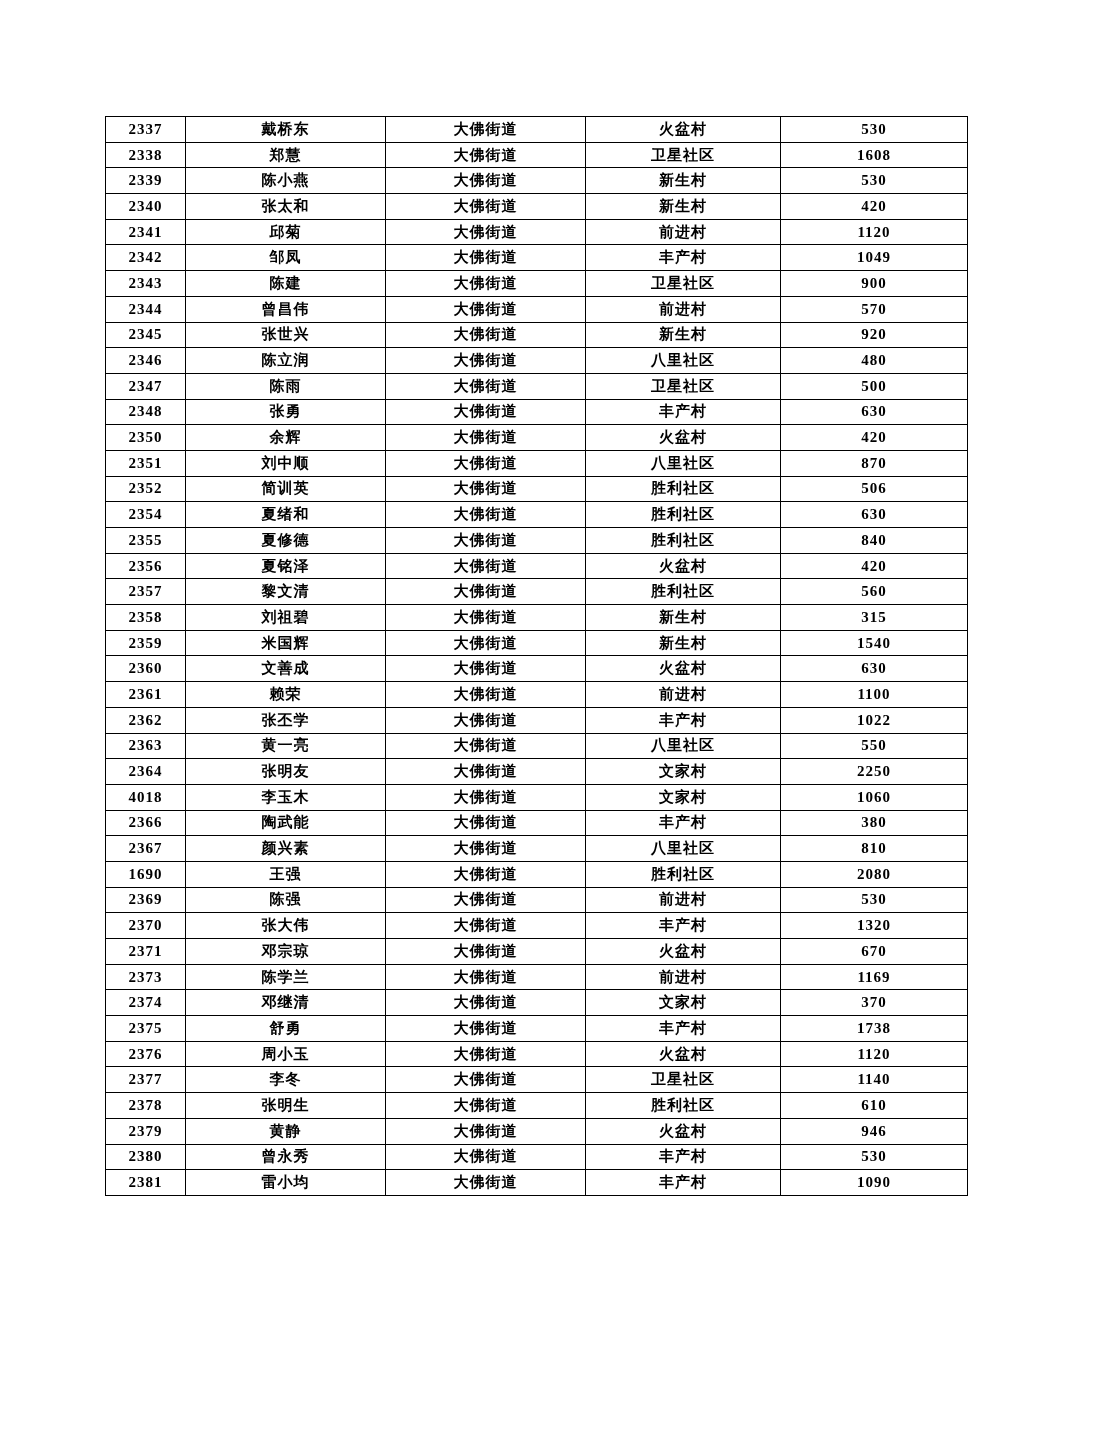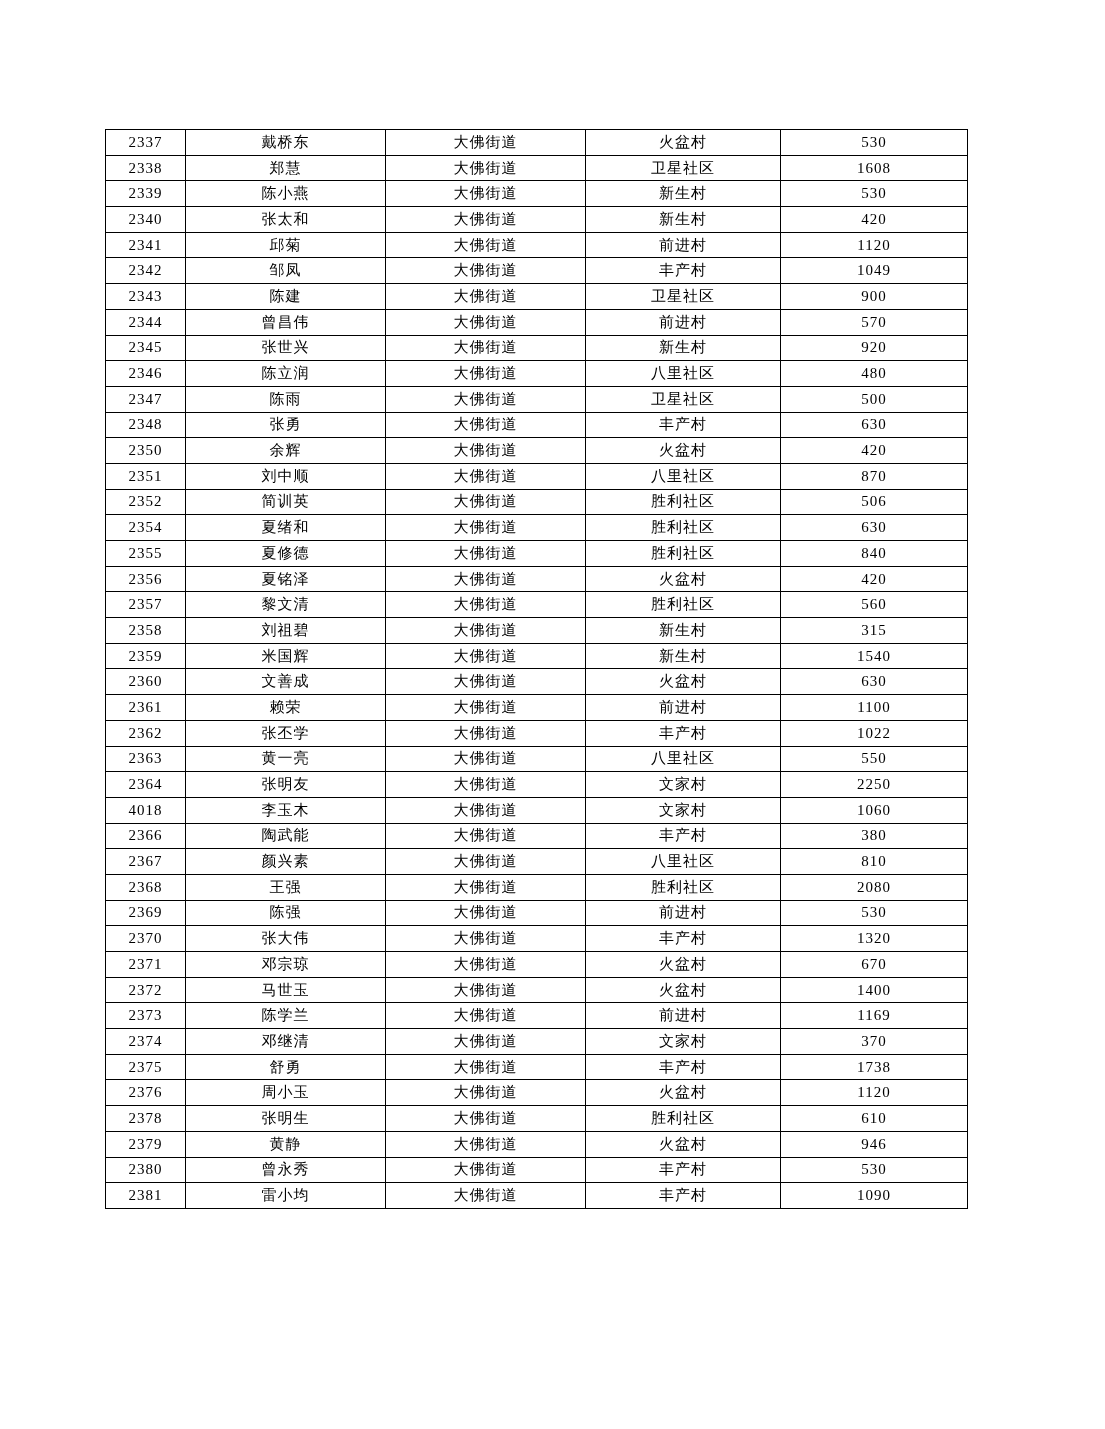--- a/index.html
+++ b/index.html
@@ -12,24 +12,25 @@
     width: 1105px;
     height: 1429px;
     background: #ffffff;
     font-family: "Liberation Serif", "DejaVu Serif", serif;
     color: #000000;
     overflow: hidden;
   }
   table.data-table {
     position: absolute;
     left: 105px;
-    top: 129px;
+    top: 116px;
     width: 862px;
     border-collapse: collapse;
     table-layout: fixed;
+    font-weight: bold;
   }
   table.data-table td {
     border: 1px solid #000000;
     height: 24.7px;
     padding: 0;
     text-align: center;
     vertical-align: middle;
     font-size: 15px;
     line-height: 1;
     letter-spacing: 1px;
@@ -252,21 +253,21 @@
           <td>380</td>
         </tr>
         <tr>
           <td>2367</td>
           <td>颜兴素</td>
           <td>大佛街道</td>
           <td>八里社区</td>
           <td>810</td>
         </tr>
         <tr>
-          <td>2368</td>
+          <td>1690</td>
           <td>王强</td>
           <td>大佛街道</td>
           <td>胜利社区</td>
           <td>2080</td>
         </tr>
         <tr>
           <td>2369</td>
           <td>陈强</td>
           <td>大佛街道</td>
           <td>前进村</td>
@@ -280,27 +281,20 @@
           <td>1320</td>
         </tr>
         <tr>
           <td>2371</td>
           <td>邓宗琼</td>
           <td>大佛街道</td>
           <td>火盆村</td>
           <td>670</td>
         </tr>
         <tr>
-          <td>2372</td>
-          <td>马世玉</td>
-          <td>大佛街道</td>
-          <td>火盆村</td>
-          <td>1400</td>
-        </tr>
-        <tr>
           <td>2373</td>
           <td>陈学兰</td>
           <td>大佛街道</td>
           <td>前进村</td>
           <td>1169</td>
         </tr>
         <tr>
           <td>2374</td>
           <td>邓继清</td>
           <td>大佛街道</td>
@@ -313,20 +307,27 @@
           <td>大佛街道</td>
           <td>丰产村</td>
           <td>1738</td>
         </tr>
         <tr>
           <td>2376</td>
           <td>周小玉</td>
           <td>大佛街道</td>
           <td>火盆村</td>
           <td>1120</td>
+        </tr>
+        <tr>
+          <td>2377</td>
+          <td>李冬</td>
+          <td>大佛街道</td>
+          <td>卫星社区</td>
+          <td>1140</td>
         </tr>
         <tr>
           <td>2378</td>
           <td>张明生</td>
           <td>大佛街道</td>
           <td>胜利社区</td>
           <td>610</td>
         </tr>
         <tr>
           <td>2379</td>

